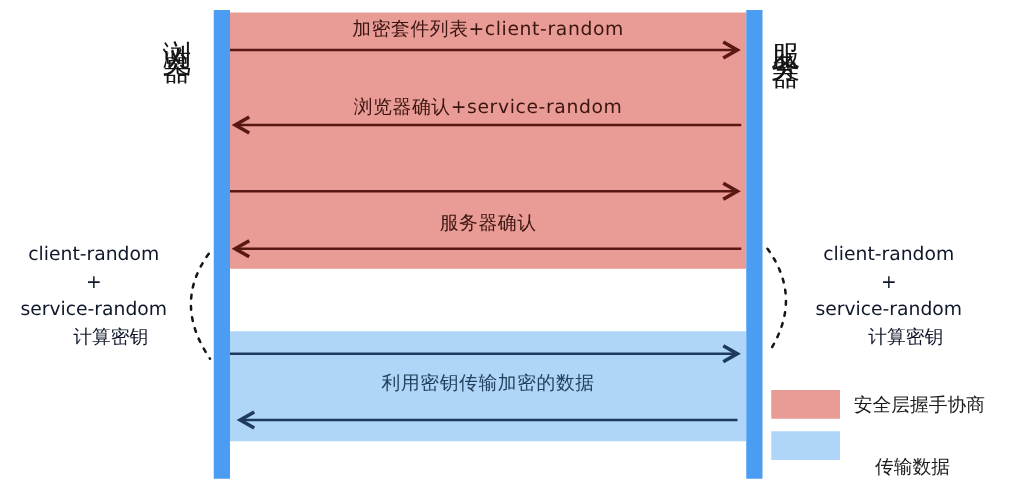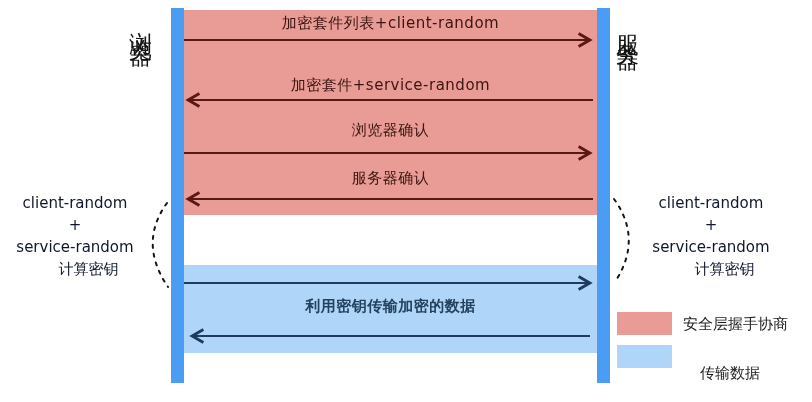--- a/index.html
+++ b/index.html
@@ -21,21 +21,21 @@
 
   
   .msg { position:absolute; left:184px; width:413px; text-align:center;
          font-size:15px; letter-spacing:0.5px; }
   .msg-handshake { color:#3B1512; }
   .msg-data      { color:#24425E; }
   .msg-1 { top:14px; }
   .msg-2 { top:76px; }
   .msg-3 { top:121px; }
   .msg-4 { top:169px; }
-  .msg-5 { top:297px;font-weight:bold; }
+  .msg-5 { top:297px; }
 
   
   .actor { position:absolute; font-size:23px; color:#141414;
            writing-mode:vertical-rl; text-orientation:upright;
            letter-spacing:7px; line-height:1; }
   .actor-left  { left:129px; top:13px; }
   .actor-right { left:616px; top:17px; }
 
   
   .keynote { position:absolute; top:192px; width:150px; text-align:center;
@@ -71,22 +71,21 @@
   <div class="band band-handshake"></div>
   <div class="band band-data"></div>
 
   <div class="bar bar-left"></div>
   <div class="bar bar-right"></div>
 
   <div class="actor actor-left">浏览器</div>
   <div class="actor actor-right">服务器</div>
 
   <div class="msg msg-handshake msg-1">加密套件列表+client-random</div>
-  <div class="msg msg-handshake msg-2">加密套件+service-random</div>
-  <div class="msg msg-handshake msg-3">浏览器确认</div>
+  <div class="msg msg-handshake msg-2">浏览器确认+service-random</div>
   <div class="msg msg-handshake msg-4">服务器确认</div>
   <div class="msg msg-data msg-5">利用密钥传输加密的数据</div>
 
   <div class="keynote keynote-left">
     <div>client-random</div>
     <div>+</div>
     <div>service-random</div>
     <div class="cn">计算密钥</div>
   </div>
   <div class="keynote keynote-right">

